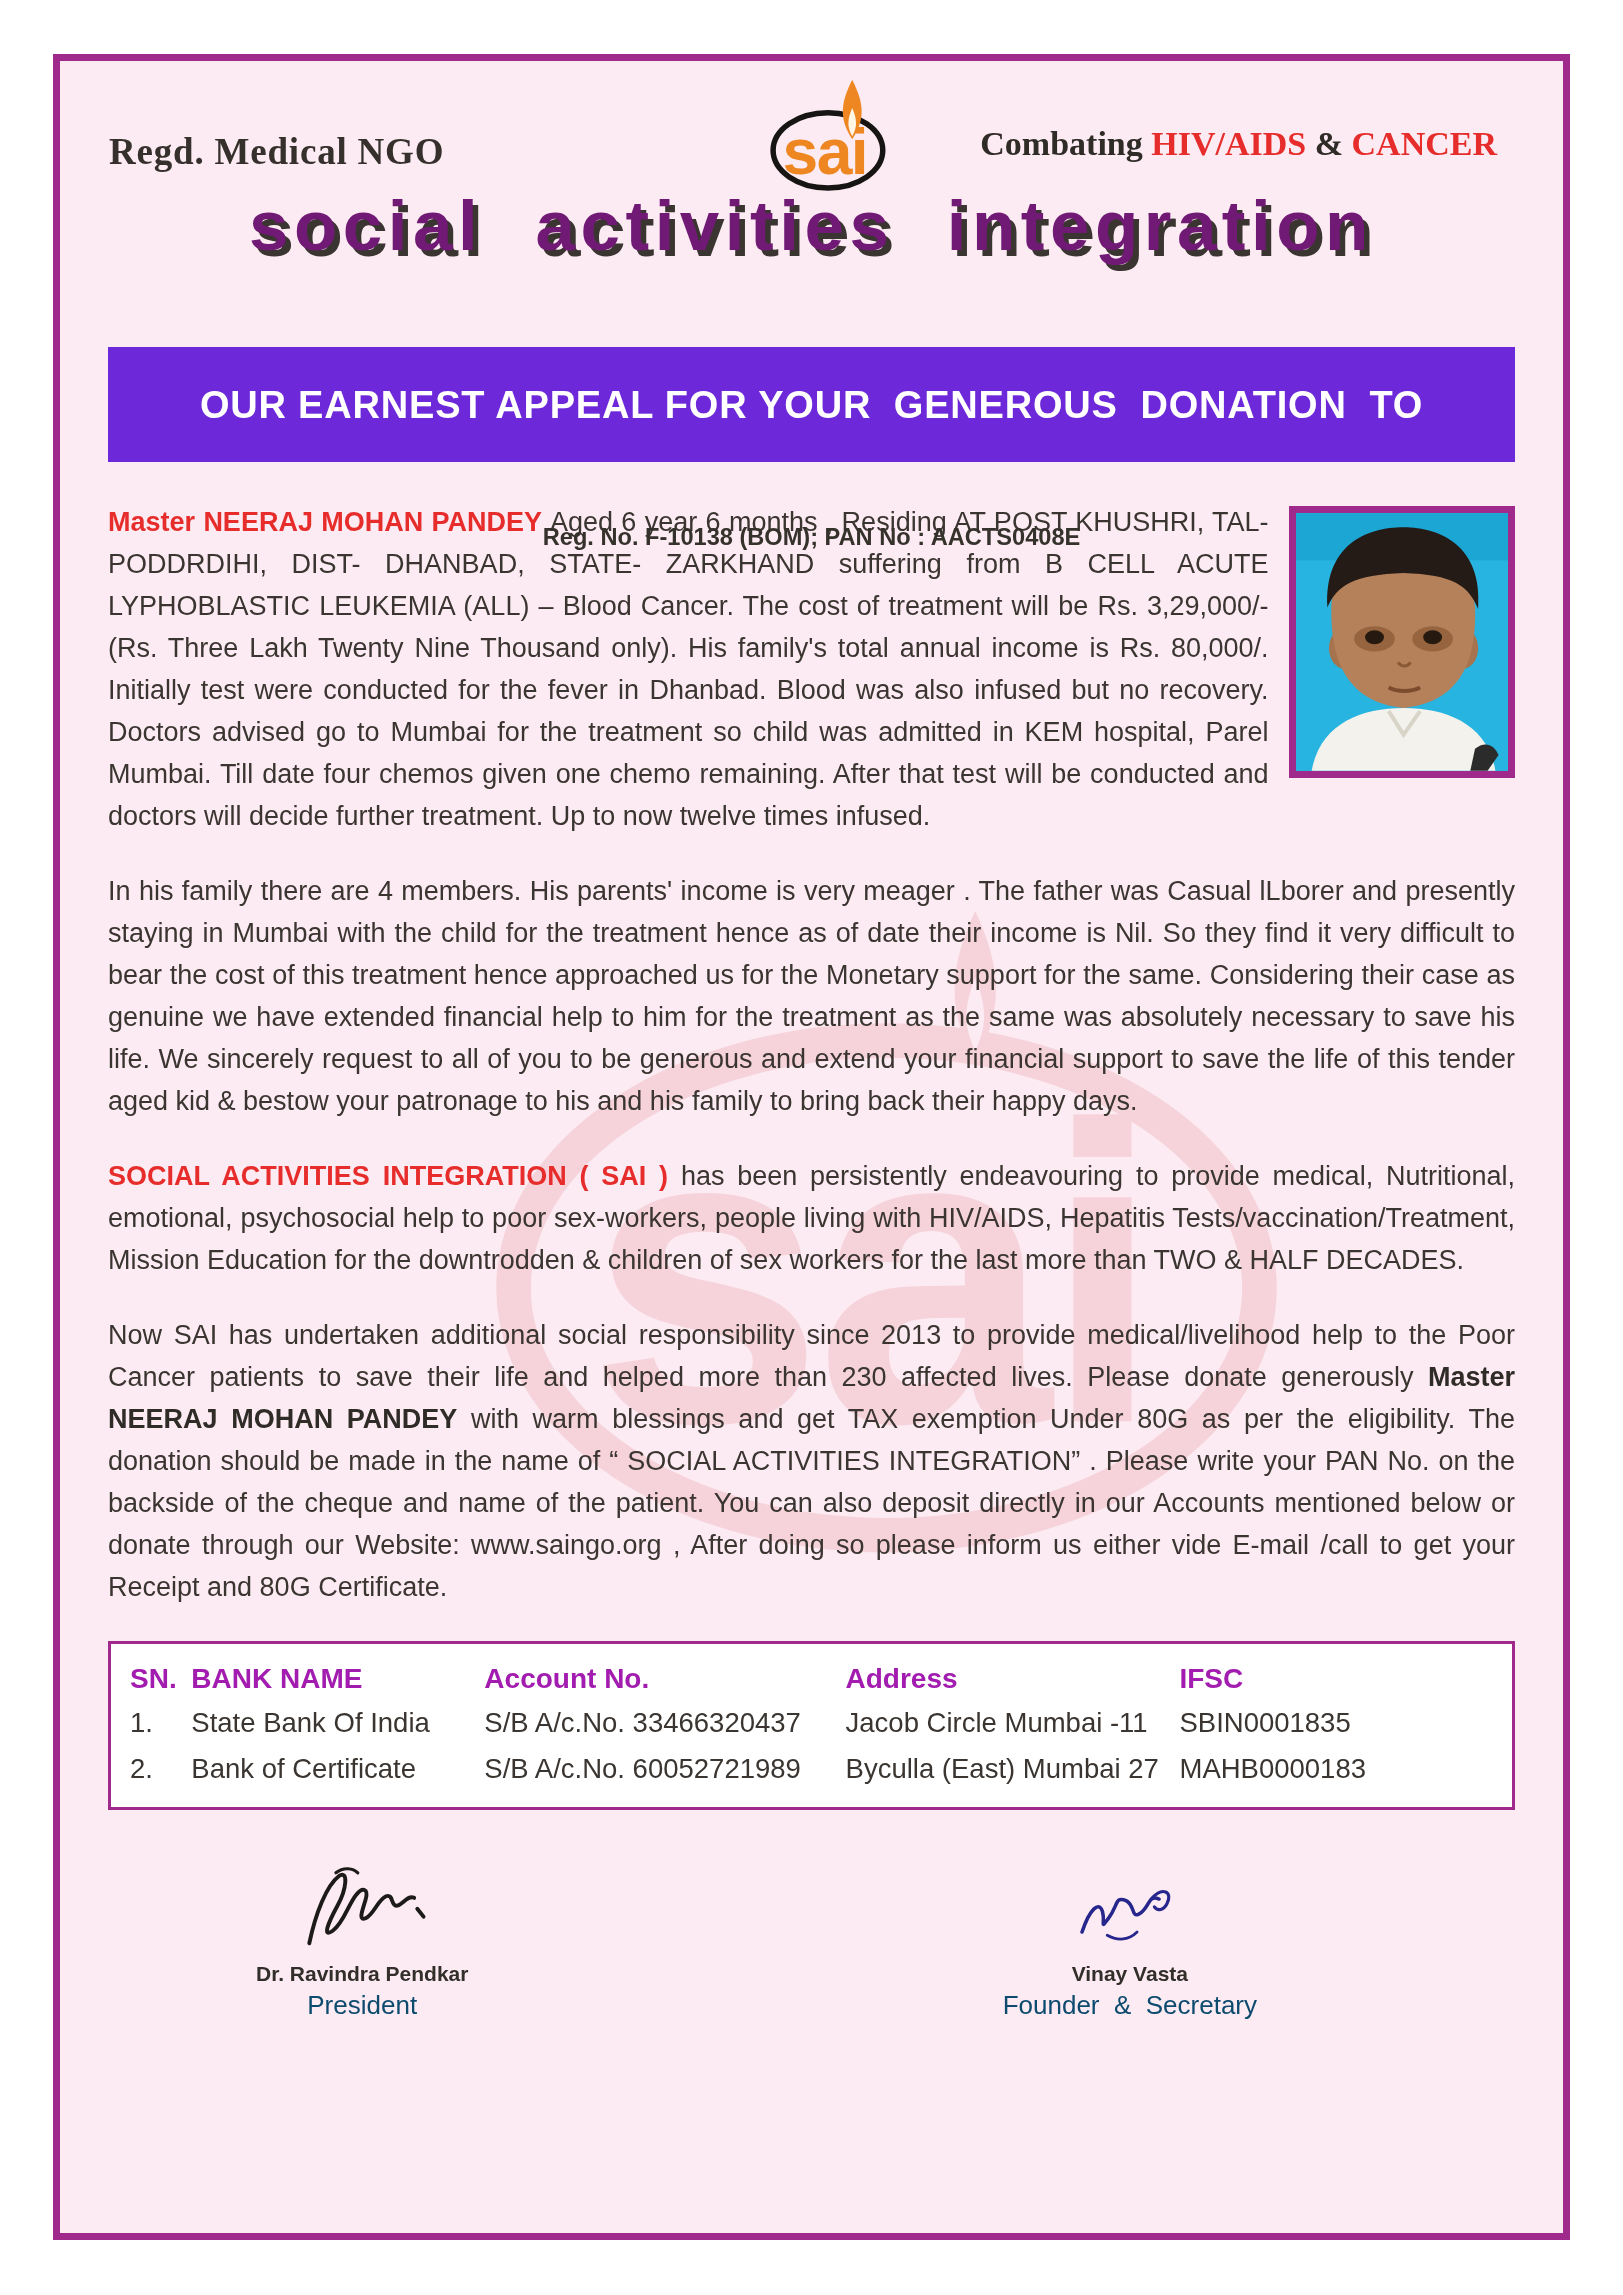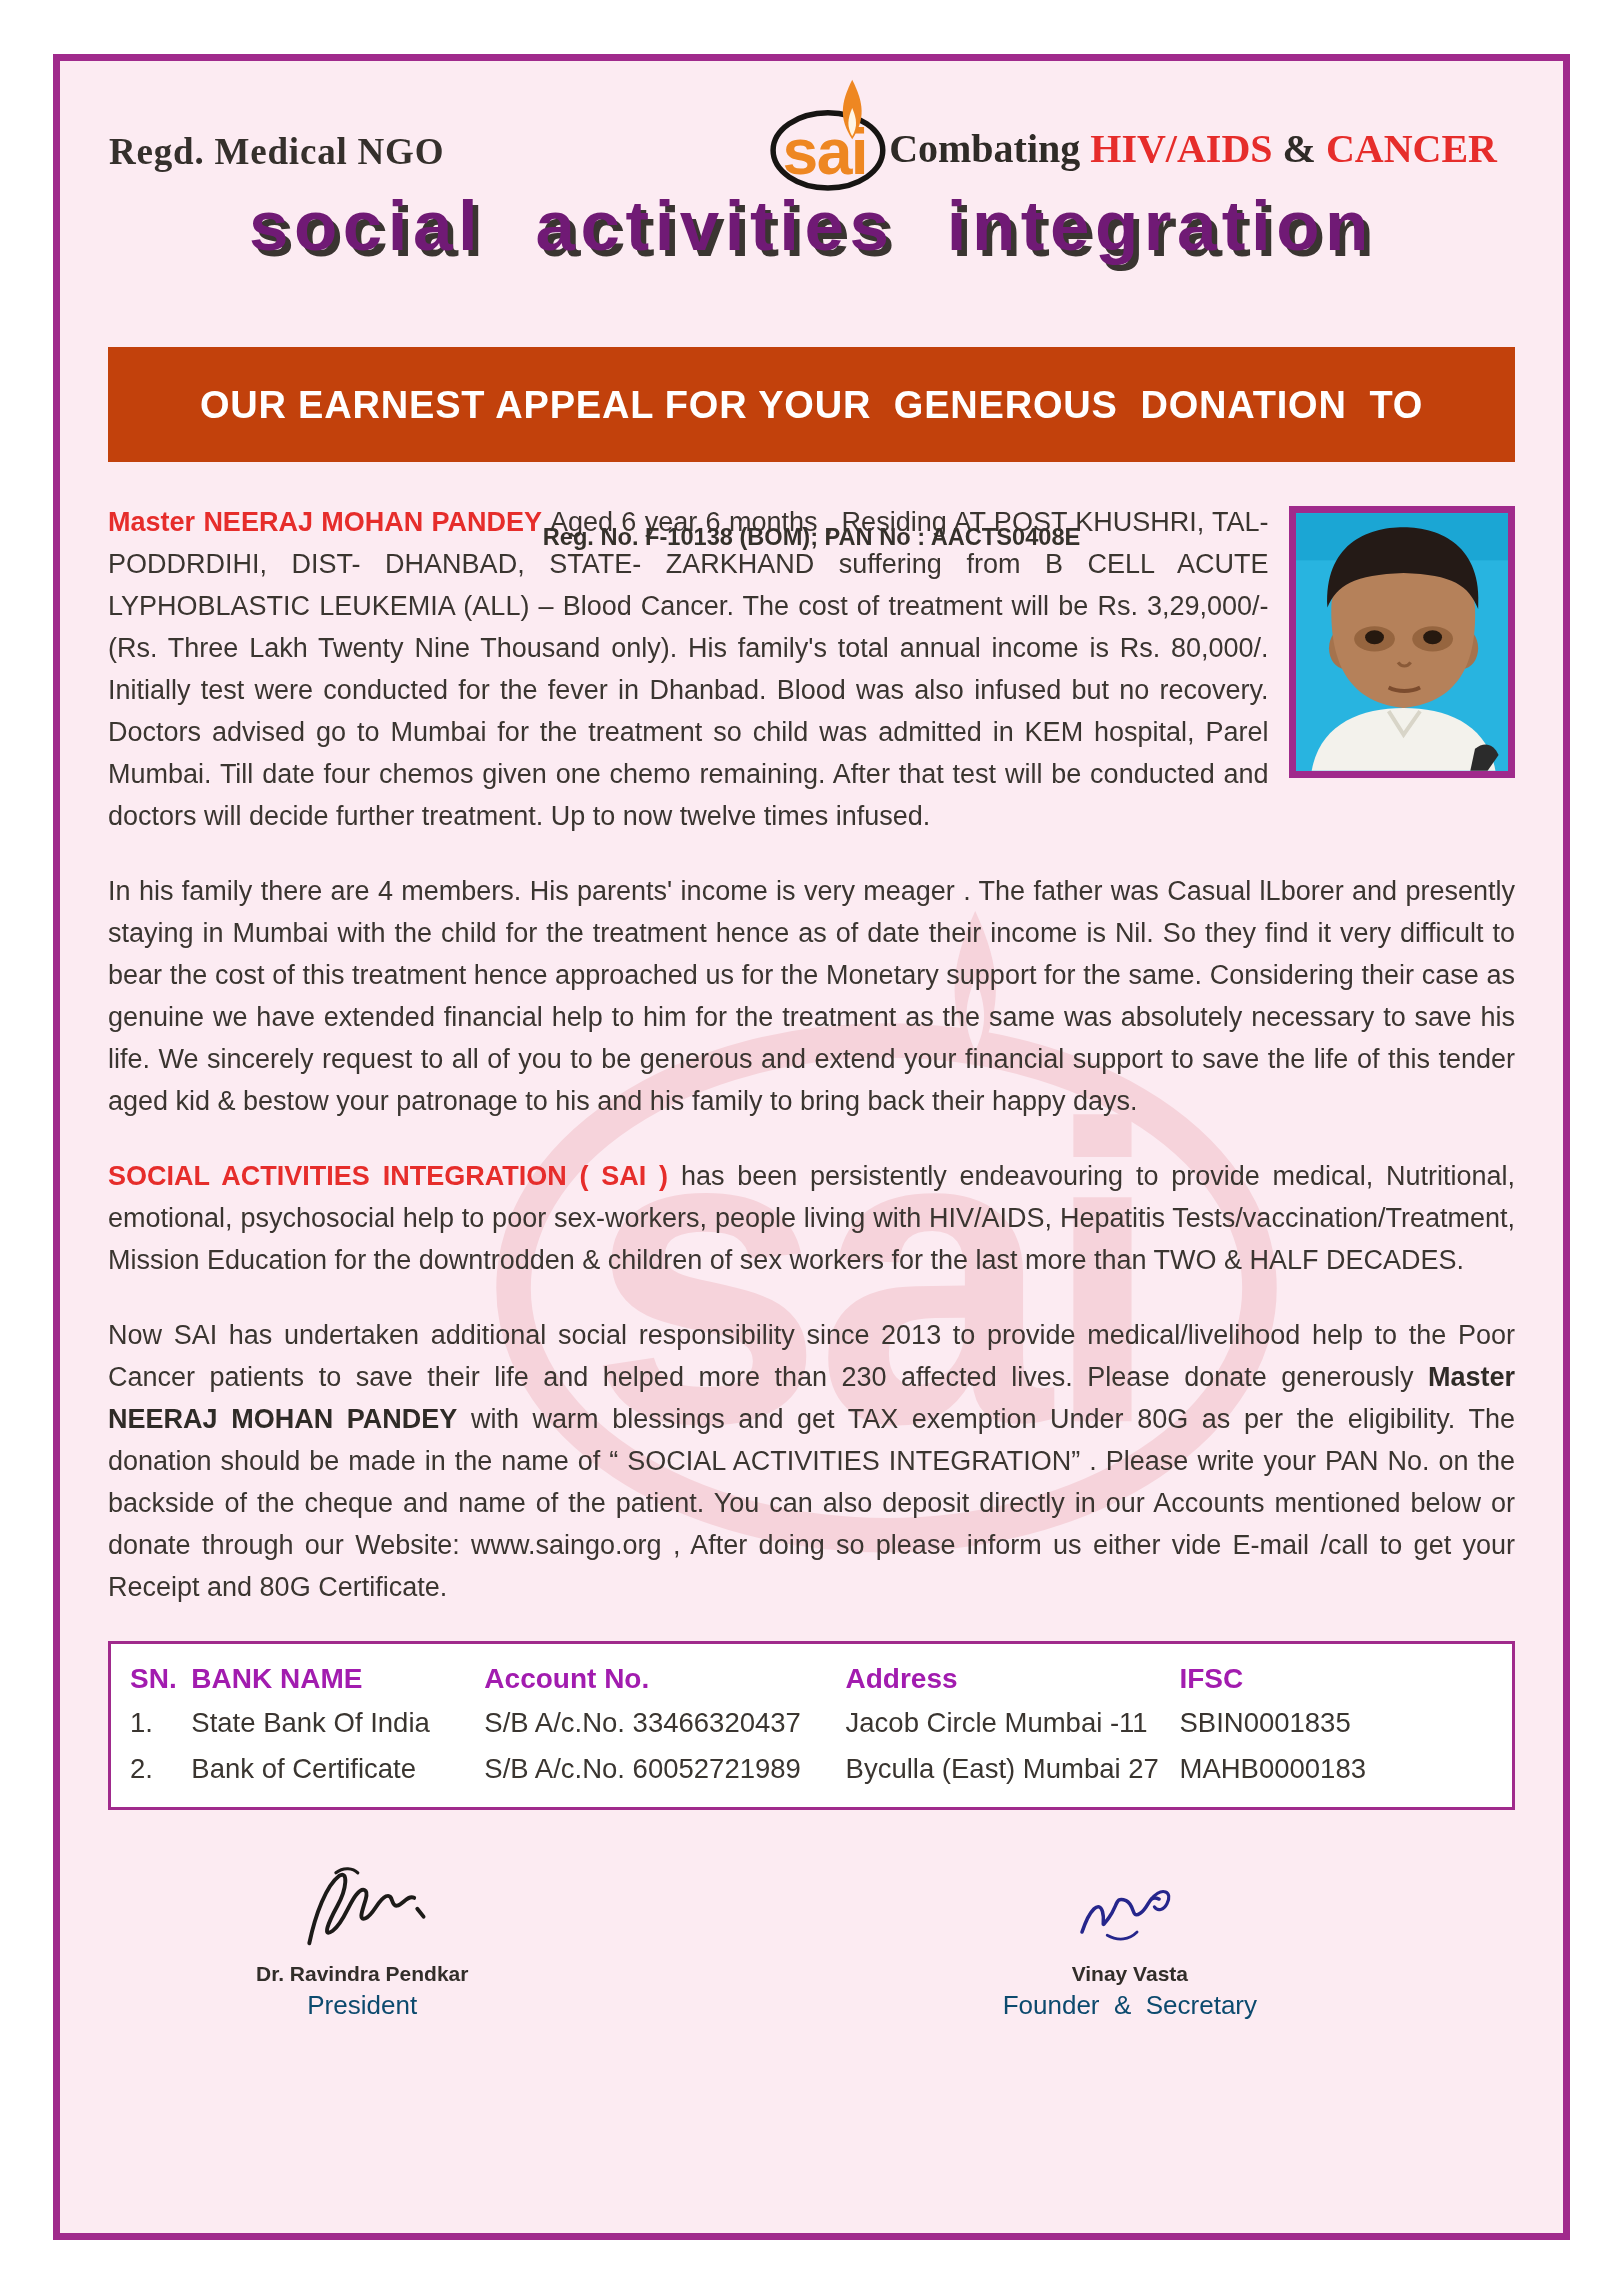--- a/index.html
+++ b/index.html
@@ -26,41 +26,41 @@
   
   .header{position:relative;height:440px;z-index:2;}
   .regd{
     position:absolute;left:49px;top:69px;
     font-family:"Liberation Serif", serif;font-weight:bold;
     font-size:37px;color:#35302c;letter-spacing:0.8px;
   }
   .combating{
     position:absolute;right:66px;top:64px;
     font-family:"Liberation Serif", serif;font-weight:bold;
-    font-size:40px;color:#2f2b27;white-space:pre-wrap;
+    font-size:34px;color:#2f2b27;white-space:pre-wrap;
   }
   .combating .seg-red{color:#e62d2b;font-weight:bold;}
   .logo-wrap{position:absolute;left:699px;top:17.3px;width:141px;height:118px;}
   .org-title{
     position:absolute;top:124px;left:0;width:100%;
     text-align:center;
     font-size:71px;font-weight:bold;color:#701a75;
     letter-spacing:5.5px;word-spacing:27px;
     text-shadow:5.5px 5.5px 0 #3a3531;
     white-space:nowrap;
   }
   .address{
     position:absolute;top:221px;left:0;width:100%;
     text-align:center;color:#35312b;
     font-size:23.6px;font-weight:bold;line-height:30px;
     white-space:pre-wrap;
   }
   .banner{
     position:absolute;top:286px;left:48px;right:48px;height:115px;
-    background:#c2410c;
+    background:#6d28d9;
     display:flex;flex-direction:column;justify-content:center;
     text-align:center;
   }
   .banner div{
     color:#ffffff;font-weight:bold;font-size:38px;line-height:50px;
     letter-spacing:0.8px;white-space:pre-wrap;
   }
   
   .text-wrap{position:relative;z-index:1;padding:0 48px;}
   .para{

